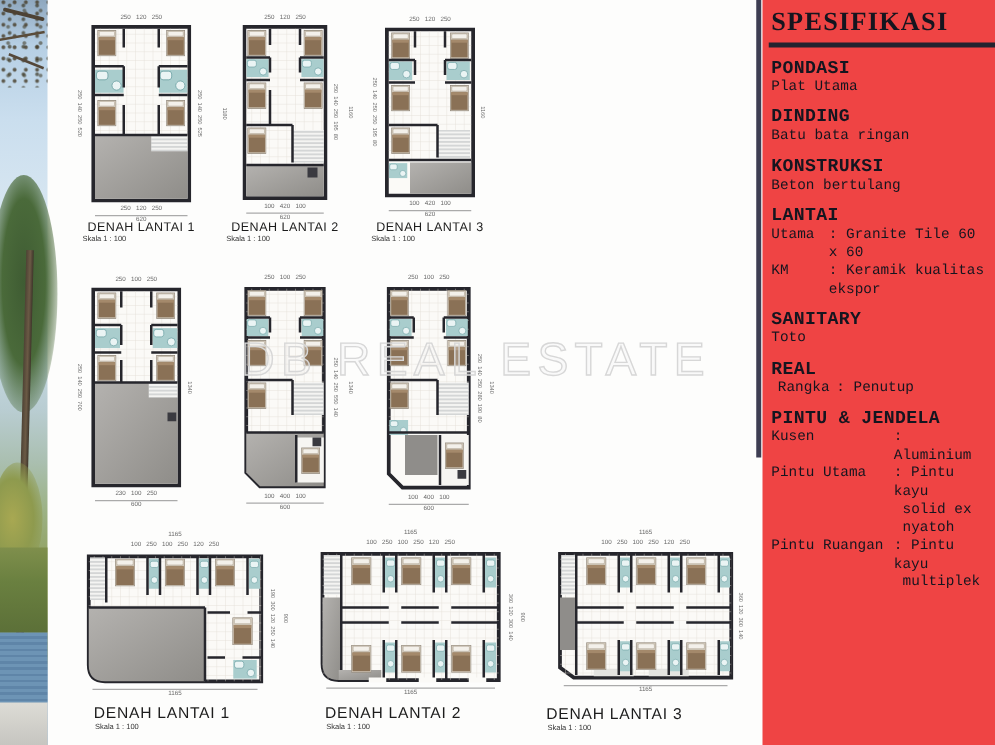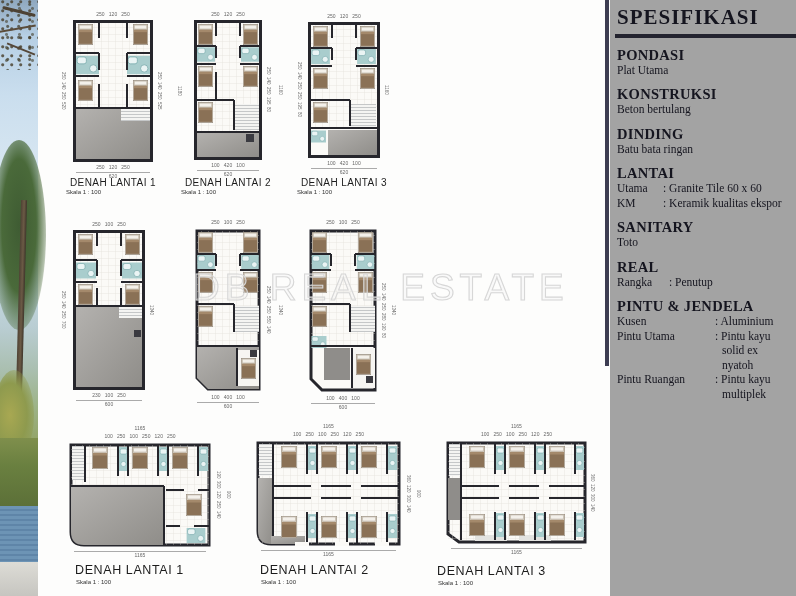--- a/index.html
+++ b/index.html
@@ -21,30 +21,30 @@
     background:radial-gradient(ellipse at 50% 45%,#3f5c33 0%,#4a6a3a 45%,rgba(74,106,58,.4) 70%,transparent 78%);}
   #photo .trunk{left:17px;top:200px;width:6px;height:310px;background:linear-gradient(90deg,#4e4234,#6b5a45 55%,#3e352a);transform:rotate(1.5deg);}
   #photo .foliage{left:-6px;top:370px;width:40px;height:90px;border-radius:50%;
     background:radial-gradient(ellipse at 40% 50%,#a8a852 0%,#8e9a4e 50%,rgba(140,150,70,.3) 75%,transparent 82%);}
   #photo .grass{left:0;top:438px;width:38px;height:68px;
     background:linear-gradient(180deg,#7f8f4c 0%,#6a8040 40%,#5c7038 100%);}
   #photo .water{left:0;top:506px;width:38px;height:56px;
     background:repeating-linear-gradient(180deg,#6d94b5 0 3px,#5f85a8 3px 5px);}
   #photo .dock{left:0;top:562px;width:38px;height:34px;background:linear-gradient(180deg,#dddcd6,#c6c5c0);}
   
-  #panel{position:absolute;left:610px;top:0;width:186px;height:596px;background:#a3a3a3;}
+  #panel{position:absolute;left:610px;top:0;width:186px;height:596px;background:#ef4444;}
   #panel-rule{position:absolute;left:605px;top:0;width:4px;height:366px;background:#3d3d52;}
   #panel .inner{position:relative;padding:5px 6px 0 7px;color:#15151f;font-family:"Liberation Serif",serif;}
   .spec-title{font-size:21px;font-weight:bold;letter-spacing:1px;}
   .title-underline{height:3.5px;background:#23232f;margin:4px -6px 0 -2px;}
-  .sec{margin-top:9px;}
+  .sec{margin-top:9px;font-family:Liberation Mono, monospace;}
   .sec h3{margin:0;font-size:14.5px;font-weight:bold;letter-spacing:.3px;line-height:16px;}
   .specrow{display:flex;font-size:11.5px;line-height:14.5px;}
   .specrow .k{flex:0 0 auto;}
-  .k.w46{width:46px;} .k.w52{width:52px;} .k.w98{width:98px;}
+  .k.w46{width:46px;} .k.w52{width:52px;text-align:center;} .k.w98{width:98px;}
   .v2{padding-left:7px;}
   
   #watermark{position:absolute;left:193px;top:269px;width:410px;font-size:37px;line-height:38px;
     font-family:"Liberation Sans",sans-serif;font-weight:400;letter-spacing:5px;white-space:nowrap;
     color:rgba(240,240,240,.25);-webkit-text-stroke:1.1px #d7d7d7;pointer-events:none;z-index:40;}
   
   .plan-svg{position:absolute;}
   .dimt{position:absolute;font-size:5px;line-height:6px;color:#666;text-align:center;white-space:pre;}
   .dimv{position:absolute;font-size:4.5px;line-height:5px;color:#666;writing-mode:vertical-rl;
         white-space:pre;text-align:center;}
@@ -383,29 +383,29 @@
       <div class="spec-title">SPESIFIKASI</div>
       <div class="title-underline"></div>
 
       <div class="sec">
         <h3>PONDASI</h3>
         <div class="specrow">
             <span class="v">Plat Utama</span>
           </div>
       </div>
       <div class="sec">
+        <h3>DINDING</h3>
+        <div class="specrow">
+            <span class="v">Batu bata ringan</span>
+          </div>
+      </div>
+      <div class="sec">
         <h3>KONSTRUKSI</h3>
         <div class="specrow">
             <span class="v">Beton bertulang</span>
-          </div>
-      </div>
-      <div class="sec">
-        <h3>DINDING</h3>
-        <div class="specrow">
-            <span class="v">Batu bata ringan</span>
           </div>
       </div>
       <div class="sec">
         <h3>LANTAI</h3>
         <div class="specrow">
             <span class="k w46">Utama</span>
             <span class="v">: Granite Tile 60 x 60</span>
           </div>
         <div class="specrow">
             <span class="k w46">KM</span>

